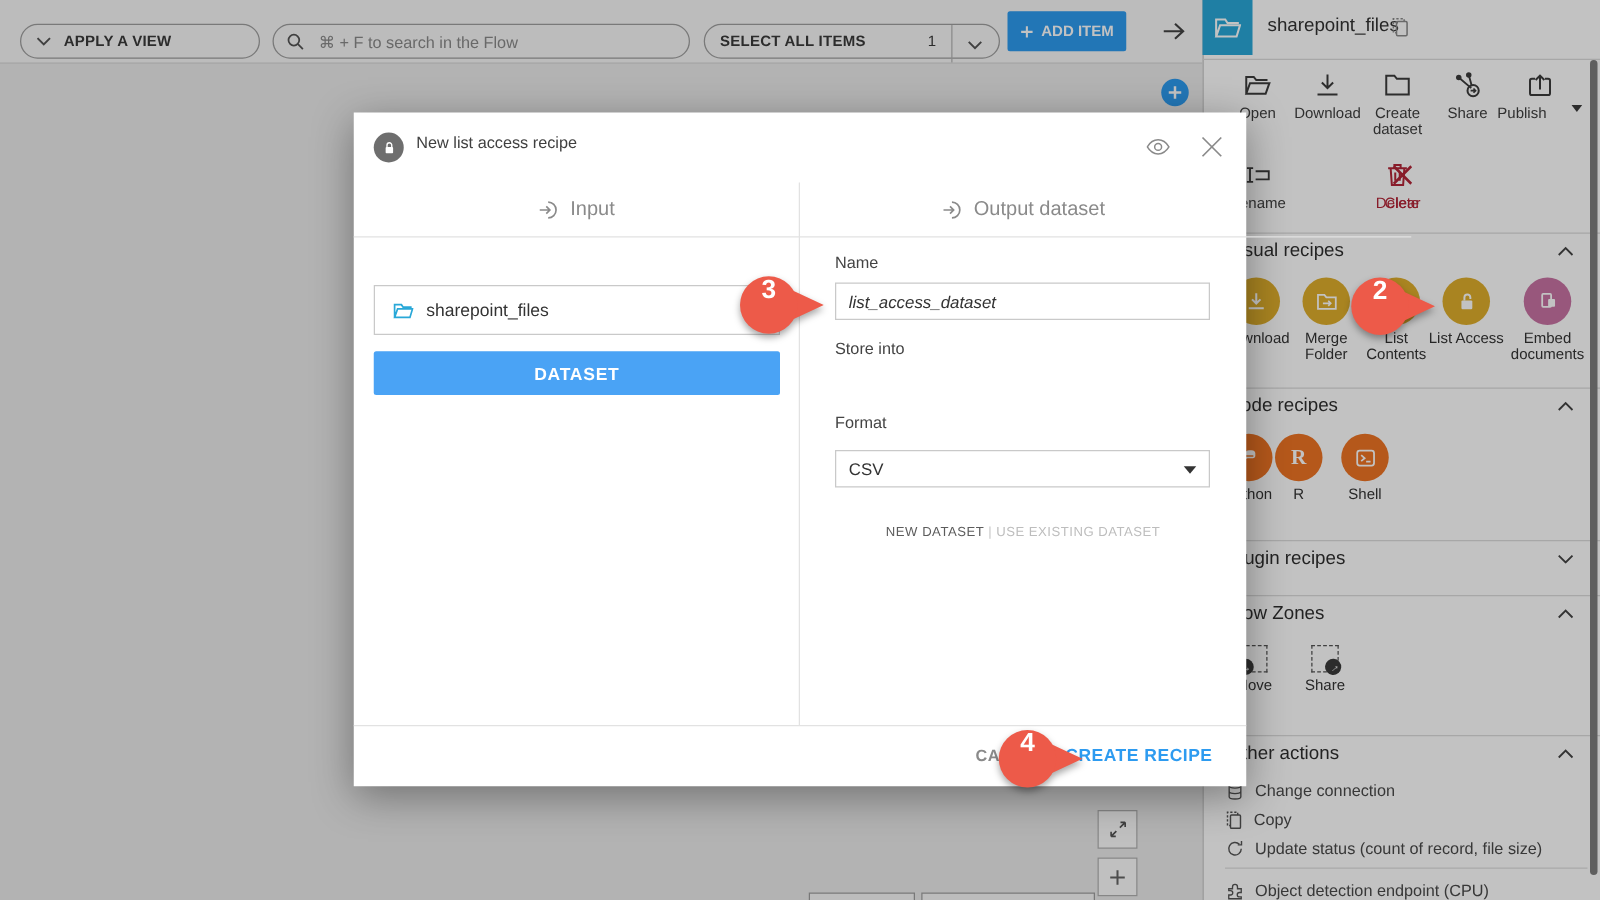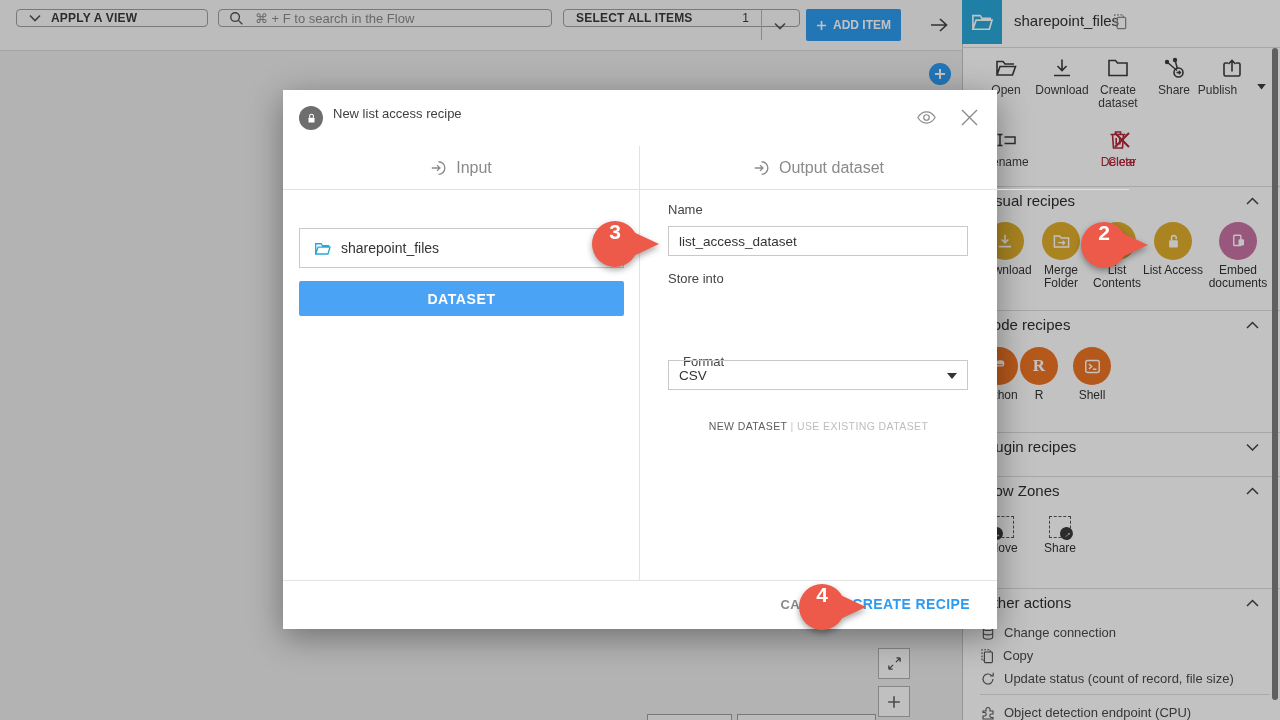--- a/index.html
+++ b/index.html
@@ -3,21 +3,21 @@
 <meta charset="utf-8">
 <style>
   html,body{margin:0;padding:0;}
   body{font-family:"Liberation Sans", sans-serif; background:#888;}
   .app{position:relative;width:1280px;height:720px;overflow:hidden;background:#ebebeb;}
   .abs{position:absolute;}
   svg{display:block;}
 
   
   .topbar{left:0;top:0;width:962px;height:50px;background:#f7f7f7;border-bottom:1px solid #d8d8d8;}
-  .tb-box{position:absolute;top:9px;height:18px;border:1px solid #9f9f9f;border-radius:4px;background:#f7f7f7;box-sizing:border-box;display:flex;align-items:center;}
+  .tb-box{position:absolute;top:19px;height:28px;border:1px solid #9f9f9f;border-radius:14px;background:#f7f7f7;box-sizing:border-box;display:flex;align-items:center;}
   .tb-label{font-size:12px;font-weight:bold;color:#3a3a3a;letter-spacing:.2px;}
   .search-input{border:none;outline:none;background:transparent;font-size:13px;color:#444;width:280px;font-family:"Liberation Sans",sans-serif;}
   .search-input::placeholder{color:#8a8a8a;}
   .add-item{position:absolute;left:806px;top:9px;width:95px;height:32px;background:#2d9bf0;border-radius:2px;display:flex;align-items:center;justify-content:center;gap:6px;color:#fff;font-size:12px;font-weight:bold;}
 
   
   .fab{left:929px;top:63px;width:22px;height:22px;border-radius:50%;background:#2d9bf0;display:flex;align-items:center;justify-content:center;}
   .zoombtn{width:32px;height:31px;background:#fdfdfd;border:1px solid #b0b0b0;box-sizing:border-box;display:flex;align-items:center;justify-content:center;}
   .partialbox{background:#f8f8f8;border:1px solid #9e9e9e;box-sizing:border-box;}
 
@@ -44,21 +44,21 @@
   .overlay{left:0;top:0;width:1280px;height:720px;background:rgba(0,0,0,0.24);z-index:10;}
   .modal{left:283px;top:90px;width:714px;height:539px;background:#fff;z-index:20;box-shadow:0 8px 32px rgba(0,0,0,.38);}
   .m-title{position:absolute;left:50px;top:106px;font-size:13px;color:#404040;}
   .m-lock{position:absolute;left:16px;top:16px;width:24px;height:24px;border-radius:50%;background:#6e6e6e;display:flex;align-items:center;justify-content:center;}
   .m-tabs{position:absolute;left:0;top:56px;width:846px;height:44px;border-bottom:1px solid #e2e2e2;box-sizing:border-box;}
   .m-tab{position:absolute;top:0;height:44px;display:flex;align-items:center;justify-content:center;gap:8px;font-size:16px;color:#8a8a8a;}
   .m-coldiv{position:absolute;left:356px;top:56px;width:1px;height:434px;background:#e2e2e2;}
   .ds-box{position:absolute;left:16px;top:138px;width:325px;height:40px;border:1px solid #c9c9c9;box-sizing:border-box;display:flex;align-items:center;gap:10px;padding-left:14px;font-size:14px;color:#333;}
   .change-btn{position:absolute;left:16px;top:191px;width:325px;height:35px;background:#4aa3f5;color:#fff;font-size:14px;font-weight:bold;letter-spacing:.6px;display:flex;align-items:center;justify-content:center;border-radius:2px;}
   .f-label{position:absolute;left:385px;font-size:13px;color:#444;}
-  .f-input{position:absolute;left:385px;width:300px;height:30px;border:1px solid #c9c9c9;box-sizing:border-box;font-size:13.5px;color:#333;padding:0 10px;outline:none;background:#fff;font-family:"Liberation Sans",sans-serif;}
+  .f-input{position:absolute;left:385px;width:300px;height:30px;border:1px solid #c9c9c9;box-sizing:border-box;font-size:13.5px;color:#333;padding:0 10px;outline:none;background:#fff;font-family:"Liberation Sans",sans-serif;font-style:italic;}
   .f-select{position:absolute;left:385px;width:300px;height:30px;border:1px solid #c9c9c9;box-sizing:border-box;font-size:13.5px;color:#333;display:flex;align-items:center;padding:0 10px;}
   .caret{position:absolute;right:10px;top:12px;width:0;height:0;border-left:5px solid transparent;border-right:5px solid transparent;border-top:6px solid #333;}
   .toggle-line{position:absolute;left:357px;top:330px;width:357px;text-align:center;font-size:10.5px;font-weight:normal;letter-spacing:.4px;}
   .m-footer{position:absolute;left:0;top:490px;width:714px;height:49px;border-top:1px solid #e2e2e2;box-sizing:border-box;}
   .cancel{position:absolute;right:160px;top:16px;font-size:13px;font-weight:bold;color:#8a8a8a;letter-spacing:.4px;}
   .create{position:absolute;right:27px;top:15px;font-size:14px;font-weight:bold;color:#2d9bf0;letter-spacing:.4px;}
 
   
   .badge{z-index:30;filter:drop-shadow(0 3px 3px rgba(0,0,0,.35));}
   .badge-num{z-index:31;width:48px;text-align:center;color:#fff;font-size:21px;font-weight:bold;}
@@ -376,21 +376,21 @@
       <svg width="17" height="15" viewBox="0 0 24 22">
           <path d="M2 19 V4 h8 l2 3 h10 M2 19 l3.5-10 H23 L20 19 z" fill="none" stroke="#29a8d8" stroke-width="2"></path>
         </svg>
       <span>sharepoint_files</span>
     </div>
     <div class="change-btn">DATASET</div>
 
     <div class="f-label" style="top:112px;">Name</div>
     <input class="f-input" style="top: 136px;" value="list_access_dataset">
     <div class="f-label" style="top:181px;">Store into</div>
-    <div class="f-label" style="top:264px;margin-left:15px;">Format</div>
+    <div class="f-label" style="top:240px;">Format</div>
     <div class="f-select" style="top:270px;">
       <span>CSV</span>
       <span class="caret"></span>
     </div>
     <div class="toggle-line">
       <span style="color:#5c5c5c;">NEW DATASET</span>
       <span style="color:#c6c6c6;">|</span>
       <span style="color:#bdbdbd;">USE EXISTING DATASET</span>
     </div>
 

